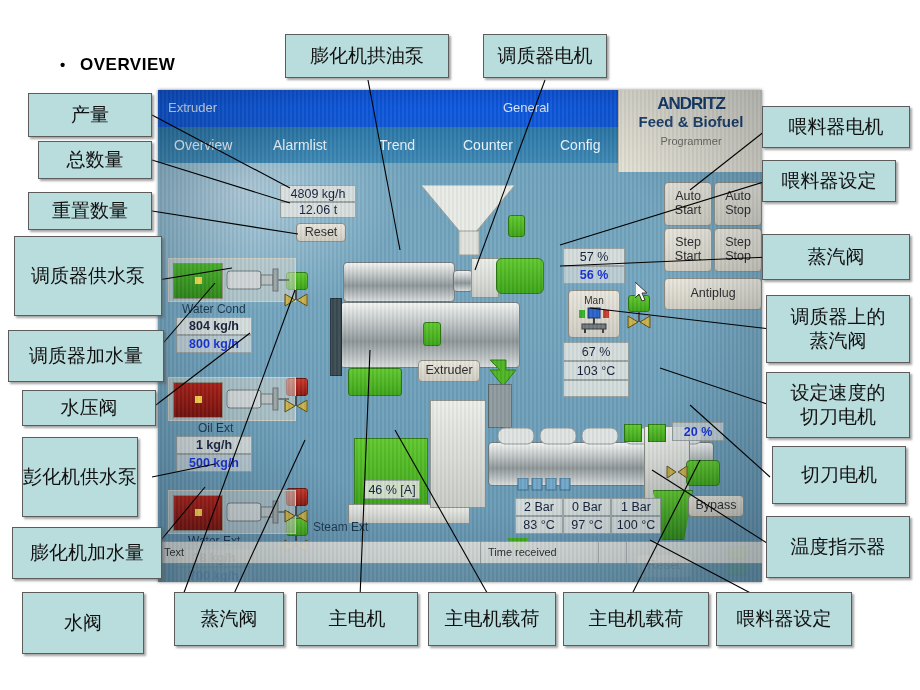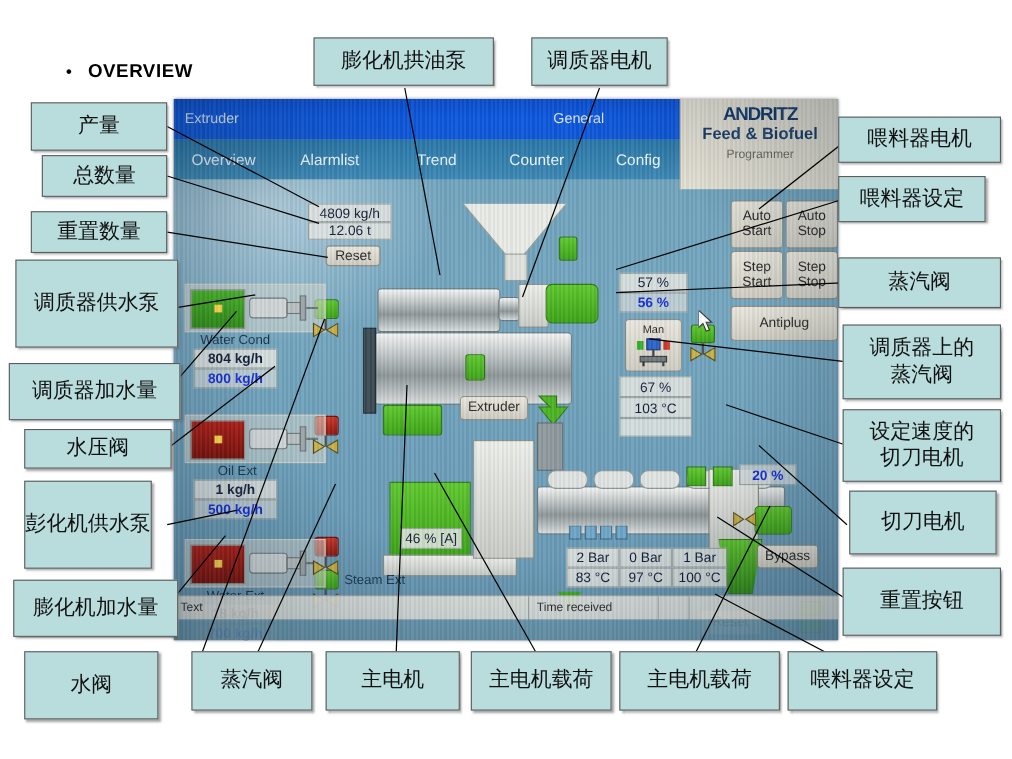--- a/index.html
+++ b/index.html
@@ -412,21 +412,21 @@
 <div class="callout two-line" style="left:766px;top:295px;width:144px;height:68px;white-space:pre-line">
   <span>调质器上的
 蒸汽阀</span></div>
 <div class="callout two-line" style="left:766px;top:372px;width:144px;height:66px;white-space:pre-line">
   <span>设定速度的
 切刀电机</span></div>
 <div class="callout" style="left:772px;top:446px;width:134px;height:58px">
   <span>切刀电机</span>
   </div>
 <div class="callout" style="left:766px;top:516px;width:144px;height:62px">
-  <span>重置按钮</span>
+  <span>温度指示器</span>
   </div>
 
 <div class="callout" style="left:22px;top:592px;width:122px;height:62px">
   <span>水阀</span>
   </div>
 <div class="callout" style="left:174px;top:592px;width:110px;height:54px">
   <span>蒸汽阀</span>
   </div>
 <div class="callout" style="left:296px;top:592px;width:122px;height:54px">
   <span>主电机</span>

